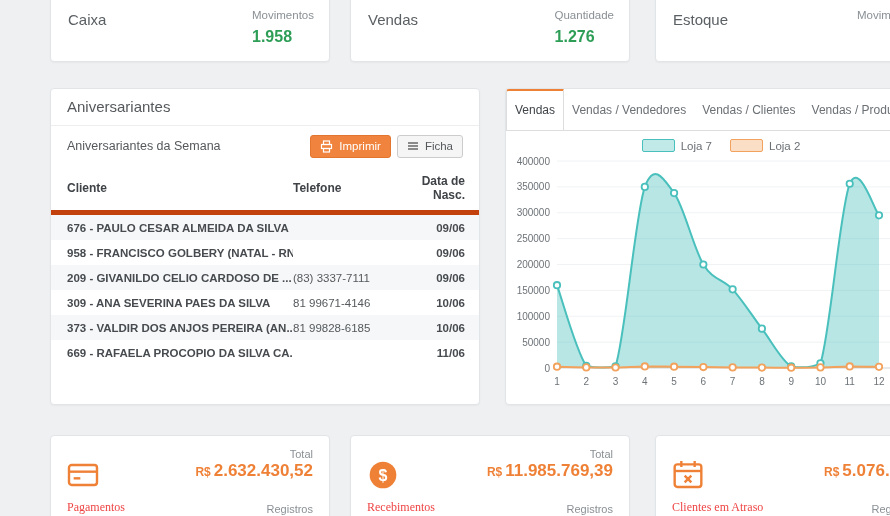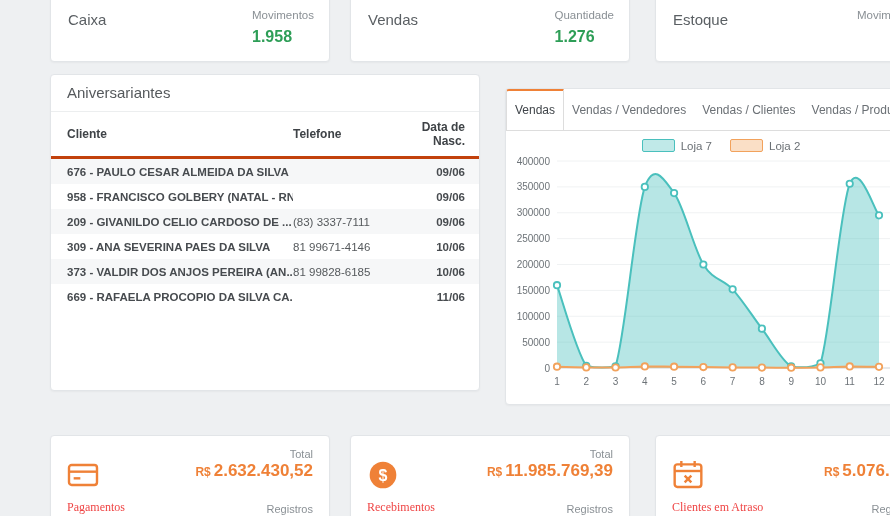--- a/index.html
+++ b/index.html
@@ -14,30 +14,30 @@
     border-radius:4px; box-shadow:0 1px 2px rgba(0,0,0,0.04);
   }
   
   .card-top { width:280px; height:112px; top:-50px; }
   #top1{left:50px;} #top2{left:350px;} #top3{left:655px;}
   .tc-title { position:absolute; left:17px; top:60px; font-size:15px; color:#5a5f63; }
   .tc-right { position:absolute; right:15px; top:58px; }
   .tc-label { font-size:11.5px; color:#8a9095; }
   .tc-value { margin-top:7px; font-size:16px; font-weight:bold; color:#2e9e57; }
   
-  #aniv { left:50px; top:74px; width:430px; height:317px; overflow:hidden; }
+  #aniv { left:50px; top:88px; width:430px; height:317px; overflow:hidden; }
   .panel-header { padding:9px 16px 10px; font-size:15px; color:#55595c; border-bottom:1px solid #eceeef; }
   .panel-toolbar { display:flex; justify-content:space-between; align-items:center; padding:8px 16px; height:40px; }
   .toolbar-label { font-size:12.5px; color:#55595c; }
   .toolbar-buttons { display:flex; gap:6px; }
   .btn { display:inline-flex; align-items:center; gap:6px; font-size:11.5px; padding:4px 9px; border-radius:3px; cursor:pointer; border:1px solid transparent; }
   .btn-imprimir { background:#f0833d; color:#fff; border-color:#e2762f; }
   .btn-ficha { background:#f5f5f5; color:#55595c; border-color:#cccccc; }
   table { width:100%; border-collapse:collapse; table-layout:fixed; }
-  th { text-align:left; font-size:12px; color:#3f4347; padding:8px 0 8px 16px; border-bottom:3px solid #c2410c; }
+  th { text-align:left; font-size:12px; color:#3f4347; padding:8px 0 8px 16px; border-bottom:5px solid #c2410c; }
   th.col-cliente { width:242px; }
   th.col-tel { width:100px; padding-left:0; }
   th.col-data { width:88px; text-align:right; padding-right:16px; padding-left:0; }
   td { font-size:11.5px; padding:6.5px 0 6.5px 16px; color:#474b4f; white-space:nowrap; overflow:hidden; }
   td.cell-cliente { font-weight:bold; }
   td.cell-tel { padding-left:0; color:#55595c; }
   td.cell-data { text-align:right; padding-right:16px; padding-left:0; font-weight:bold; }
   tbody tr:nth-child(odd) { background:#f6f7f8; }
   
   #chartcard { left:505px; top:88px; width:430px; height:317px; }
@@ -82,20 +82,41 @@
 <div class="card card-top" id="top3">
   <div class="tc-title">Estoque</div>
   <div class="tc-right">
     <div class="tc-label">Movimentos</div>
     <div class="tc-value"></div>
   </div>
 </div>
 
 <div class="card" id="aniv">
   <div class="panel-header">Aniversariantes</div>
+  <div class="panel-toolbar">
+    <div class="toolbar-label">Aniversariantes da Semana</div>
+    <div class="toolbar-buttons">
+      <span class="btn btn-imprimir">
+        <svg class="icon" width="13" height="13" viewBox="0 0 13 13">
+          <rect x="3.5" y="1" width="6" height="3.5" fill="none" stroke="#fff" stroke-width="1.2"></rect>
+          <rect x="1.5" y="4.5" width="10" height="4" fill="none" stroke="#fff" stroke-width="1.2"></rect>
+          <rect x="3.5" y="8.5" width="6" height="3.5" fill="none" stroke="#fff" stroke-width="1.2"></rect>
+        </svg>
+        <span>Imprimir</span>
+      </span>
+      <span class="btn btn-ficha">
+        <svg class="icon" width="12" height="10" viewBox="0 0 12 10">
+          <line x1="1" y1="2" x2="11" y2="2" stroke="#666" stroke-width="1.4"></line>
+          <line x1="1" y1="5" x2="11" y2="5" stroke="#666" stroke-width="1.4"></line>
+          <line x1="1" y1="8" x2="11" y2="8" stroke="#666" stroke-width="1.4"></line>
+        </svg>
+        <span>Ficha</span>
+      </span>
+    </div>
+  </div>
   <table>
     <thead>
       <tr>
         <th class="col-cliente">Cliente</th>
         <th class="col-tel">Telefone</th>
         <th class="col-data">Data de Nasc.</th>
       </tr>
     </thead>
     <tbody>
       <tr>

